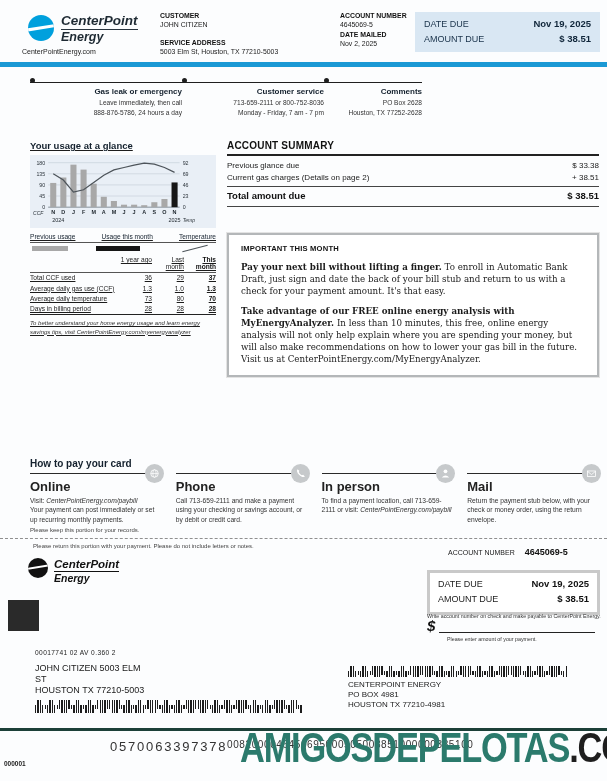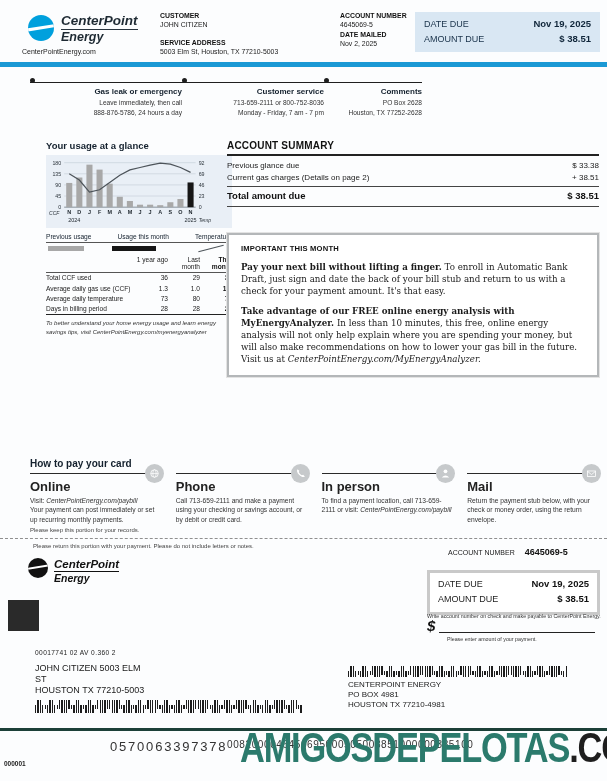--- a/index.html
+++ b/index.html
@@ -31,21 +31,21 @@
   .contact:nth-child(1){flex:0 0 152px;}
   .contact:nth-child(2){flex:0 0 142px;}
   .contact:nth-child(3){flex:0 0 98px;}
   .contact:nth-child(4){flex:0 0 143px;}
   .contact .rule{position:relative;border-top:1.4px solid #1f1f1f;margin-bottom:4px;}
   .contact .dot{position:absolute;left:0;top:-5px;width:5px;height:5px;border-radius:50%;background:#1f1f1f;}
   .contact .ctitle{font-weight:bold;font-size:8px;text-align:right;color:#14212e;margin-bottom:2px;}
   .contact .cline{font-size:6.6px;text-align:right;color:#333;line-height:1.55;}
 
   
-  .usage{position:absolute;left:46px;top:140px;width:186px;}
+  .usage{position:absolute;left:30px;top:140px;width:186px;text-decoration:underline;}
   .usage-title{font-size:9.5px;font-weight:bold;color:#14212e;margin-bottom:4px;}
   .chart-box{background:#e9eff6;padding:3px 2px 2px;}
   .chart-box svg{display:block;width:182px;height:68px;}
   .u-table{margin-top:5px;font-size:6.6px;color:#222;}
   .u-legend-hdr{display:flex;justify-content:space-between;color:#14212e;padding-bottom:2px;border-bottom:1px solid #555;}
   .u-swatches{display:flex;align-items:center;height:11px;border-bottom:0;}
   .sw-prev{width:36px;height:5px;background:#a8a8a8;margin-left:2px;}
   .sw-cur{width:44px;height:5px;background:#161616;margin-left:28px;}
   .sw-temp{width:26px;border-top:1.3px solid #4d545a;transform:rotate(-14deg);margin-left:auto;margin-right:8px;}
   .u-colhdr{display:flex;margin-top:2px;padding-bottom:1.5px;border-bottom:1px solid #555;}
@@ -69,21 +69,21 @@
   .sum-div{border-top:1px solid #444;margin:2px 0 0;}
   .sum-total{display:flex;font-size:9.5px;font-weight:bold;color:#111;padding:3px 0;}
   .lbl-italic{}
 
   
   .important{position:absolute;left:227px;top:233px;width:372px;box-sizing:border-box;
              border:2px solid #b4b7b9;outline:1px solid #e3e3e3;background:#fff;padding:9px 12px 10px;}
   .imp-title{font-size:7.6px;font-weight:bold;letter-spacing:.2px;margin-bottom:8px;color:#111;}
   .imp-p{font-family:"DejaVu Serif",serif;font-size:8.7px;line-height:1.38;color:#1b1b1b;margin:0 0 8px;}
   .imp-p:last-child{margin-bottom:0;}
-  .imp-link{font-style:italic;margin-top:22px;}
+  .imp-link{margin-top:22px;}
 
   
   .pay{position:absolute;left:30px;top:458px;width:569px;display:flex;gap:14px;}
   .pay-col{flex:1;position:relative;}
   .pay-title{font-size:10px;font-weight:bold;color:#14212e;height:15px;}
   .pay-spacer{height:15px;}
   .pay-rule{border-top:1.3px solid #2a2a2a;position:relative;margin-bottom:5px;}
   .pay-ic{position:absolute;right:-2px;top:-10px;width:19px;height:19px;border-radius:50%;background:#c6c9cb;
           display:flex;align-items:center;justify-content:center;}
   .pay-name{font-weight:bold;font-size:13px;color:#222;margin:2px 0 2px;}

